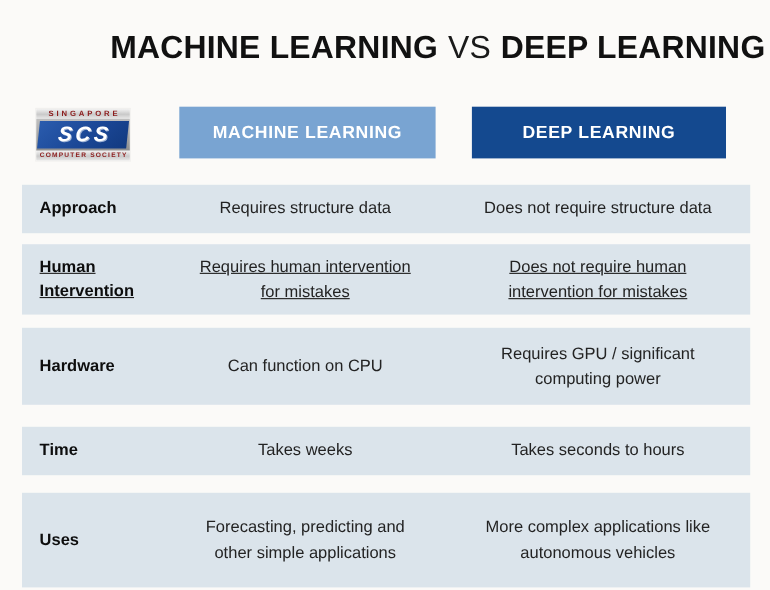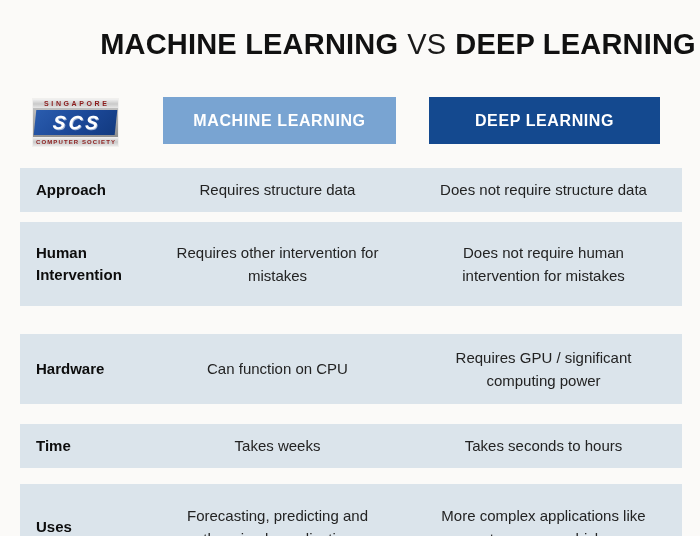--- a/index.html
+++ b/index.html
@@ -68,21 +68,21 @@
   .table{
     position:absolute;left:20px;top:168px;width:662px;
   }
   .row{
     background:#DBE4EB;
     display:grid;
     grid-template-columns:130px 255px 277px;
     align-items:center;
   }
   .row.r1{height:44px;margin-bottom:10px;}
-  .row.r2{height:84px;margin-bottom:28px;}
+  .row.r2{height:64px;margin-bottom:12px;text-decoration:underline;}
   .row.r3{height:70px;margin-bottom:20px;}
   .row.r4{height:44px;margin-bottom:16px;}
   .row.r5{height:86px;}
   .cell{
     font-size:15px;line-height:1.55;text-align:center;
     color:#232323;
     padding:0 25px;
   }
   .cell.label{
     text-align:left;font-weight:bold;color:#0d0d0d;
@@ -115,21 +115,21 @@
 <div class="table">
 
   <div class="row r1">
     <div class="cell label">Approach</div>
     <div class="cell">Requires structure data</div>
     <div class="cell">Does not require structure data</div>
   </div>
 
   <div class="row r2">
     <div class="cell label">Human Intervention</div>
-    <div class="cell">Requires other intervention for mistakes</div>
+    <div class="cell">Requires human intervention for mistakes</div>
     <div class="cell">Does not require human intervention for mistakes</div>
   </div>
 
   <div class="row r3">
     <div class="cell label">Hardware</div>
     <div class="cell">Can function on CPU</div>
     <div class="cell">Requires GPU / significant computing power</div>
   </div>
 
   <div class="row r4">

